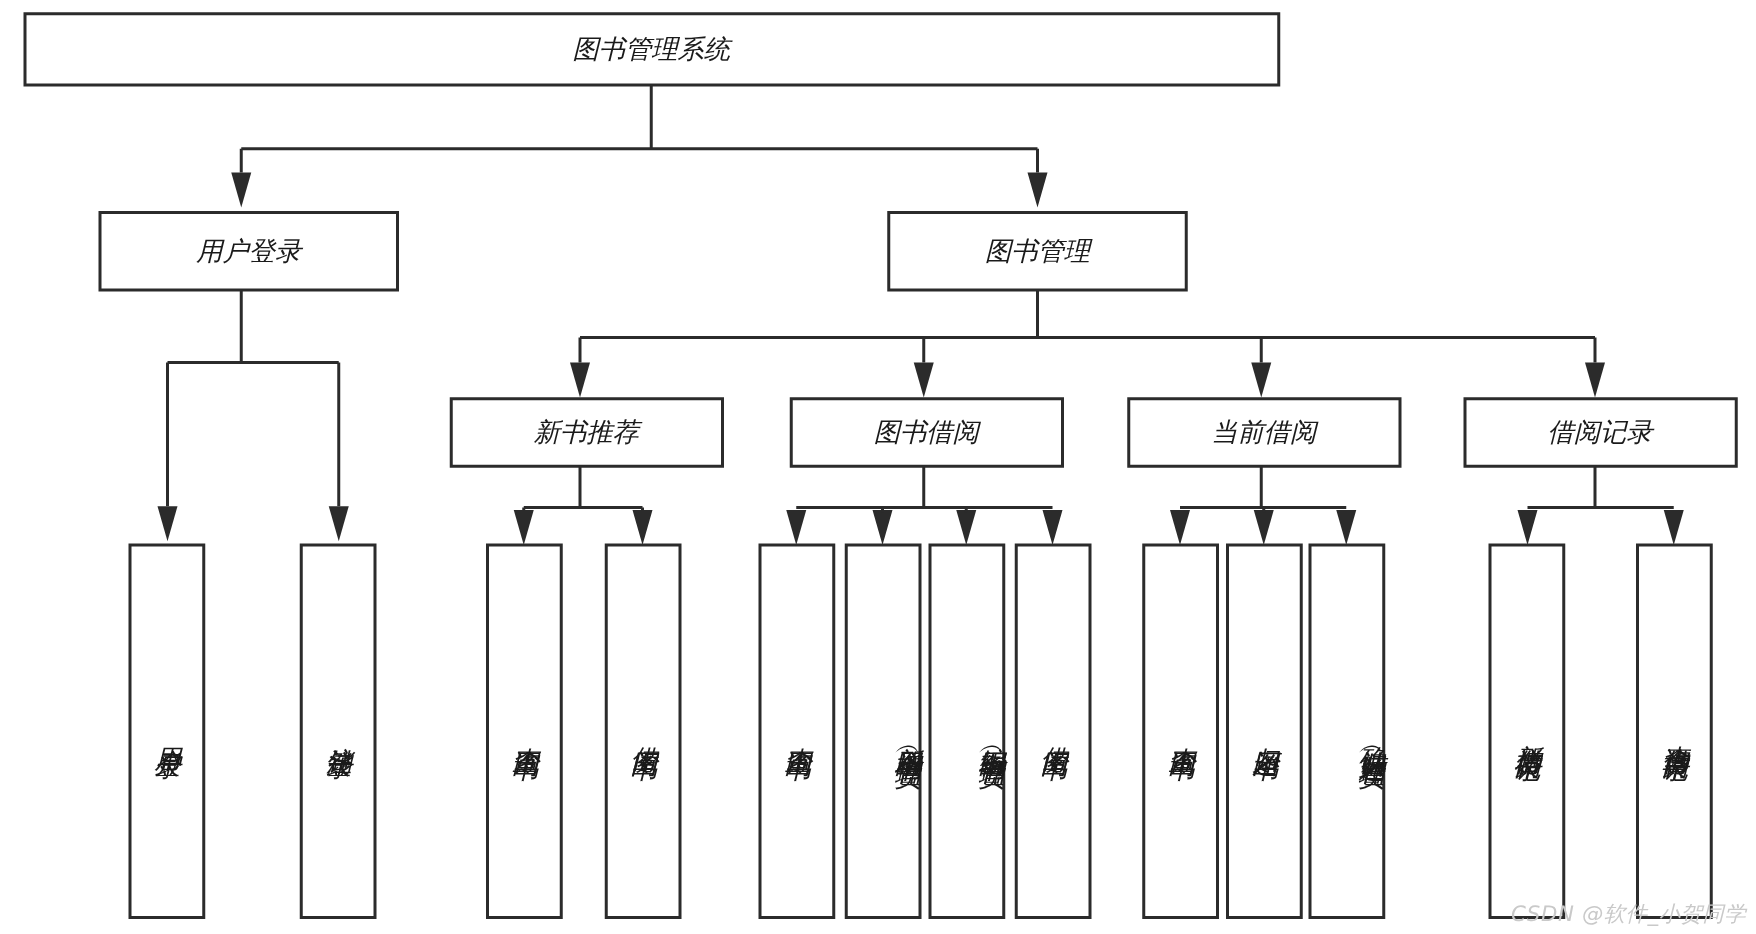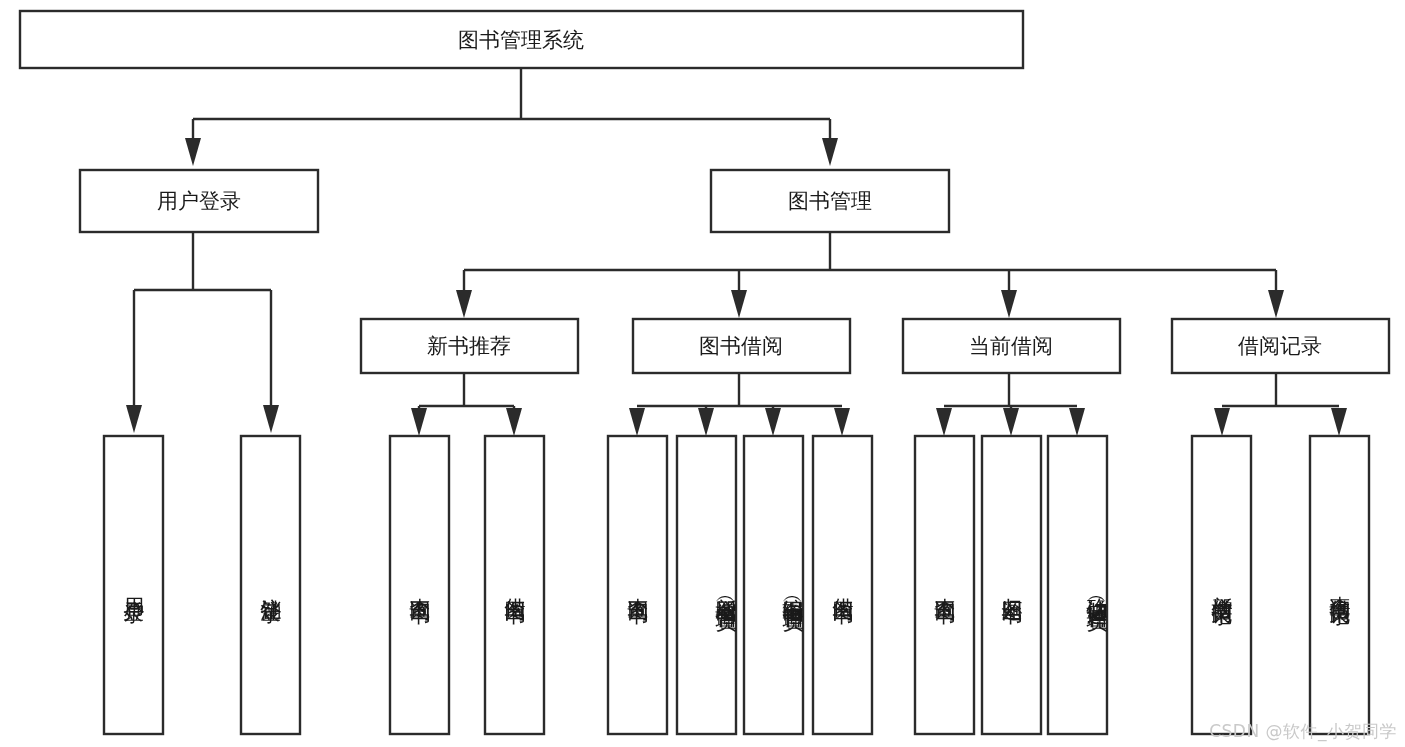--- a/index.html
+++ b/index.html
@@ -9,20 +9,21 @@
   }
   body {
     font-family: "DejaVu Sans", "Liberation Sans", sans-serif;
   }
   #canvas {
     position: relative;
     width: 1405px;
     height: 747px;
     background: #ffffff;
     overflow: hidden;
+    font-style: italic;
   }
   svg.diagram {
     position: absolute;
     left: 0;
     top: 0;
     width: 1405px;
     height: 747px;
   }
   .node-box {
     fill: #ffffff;

